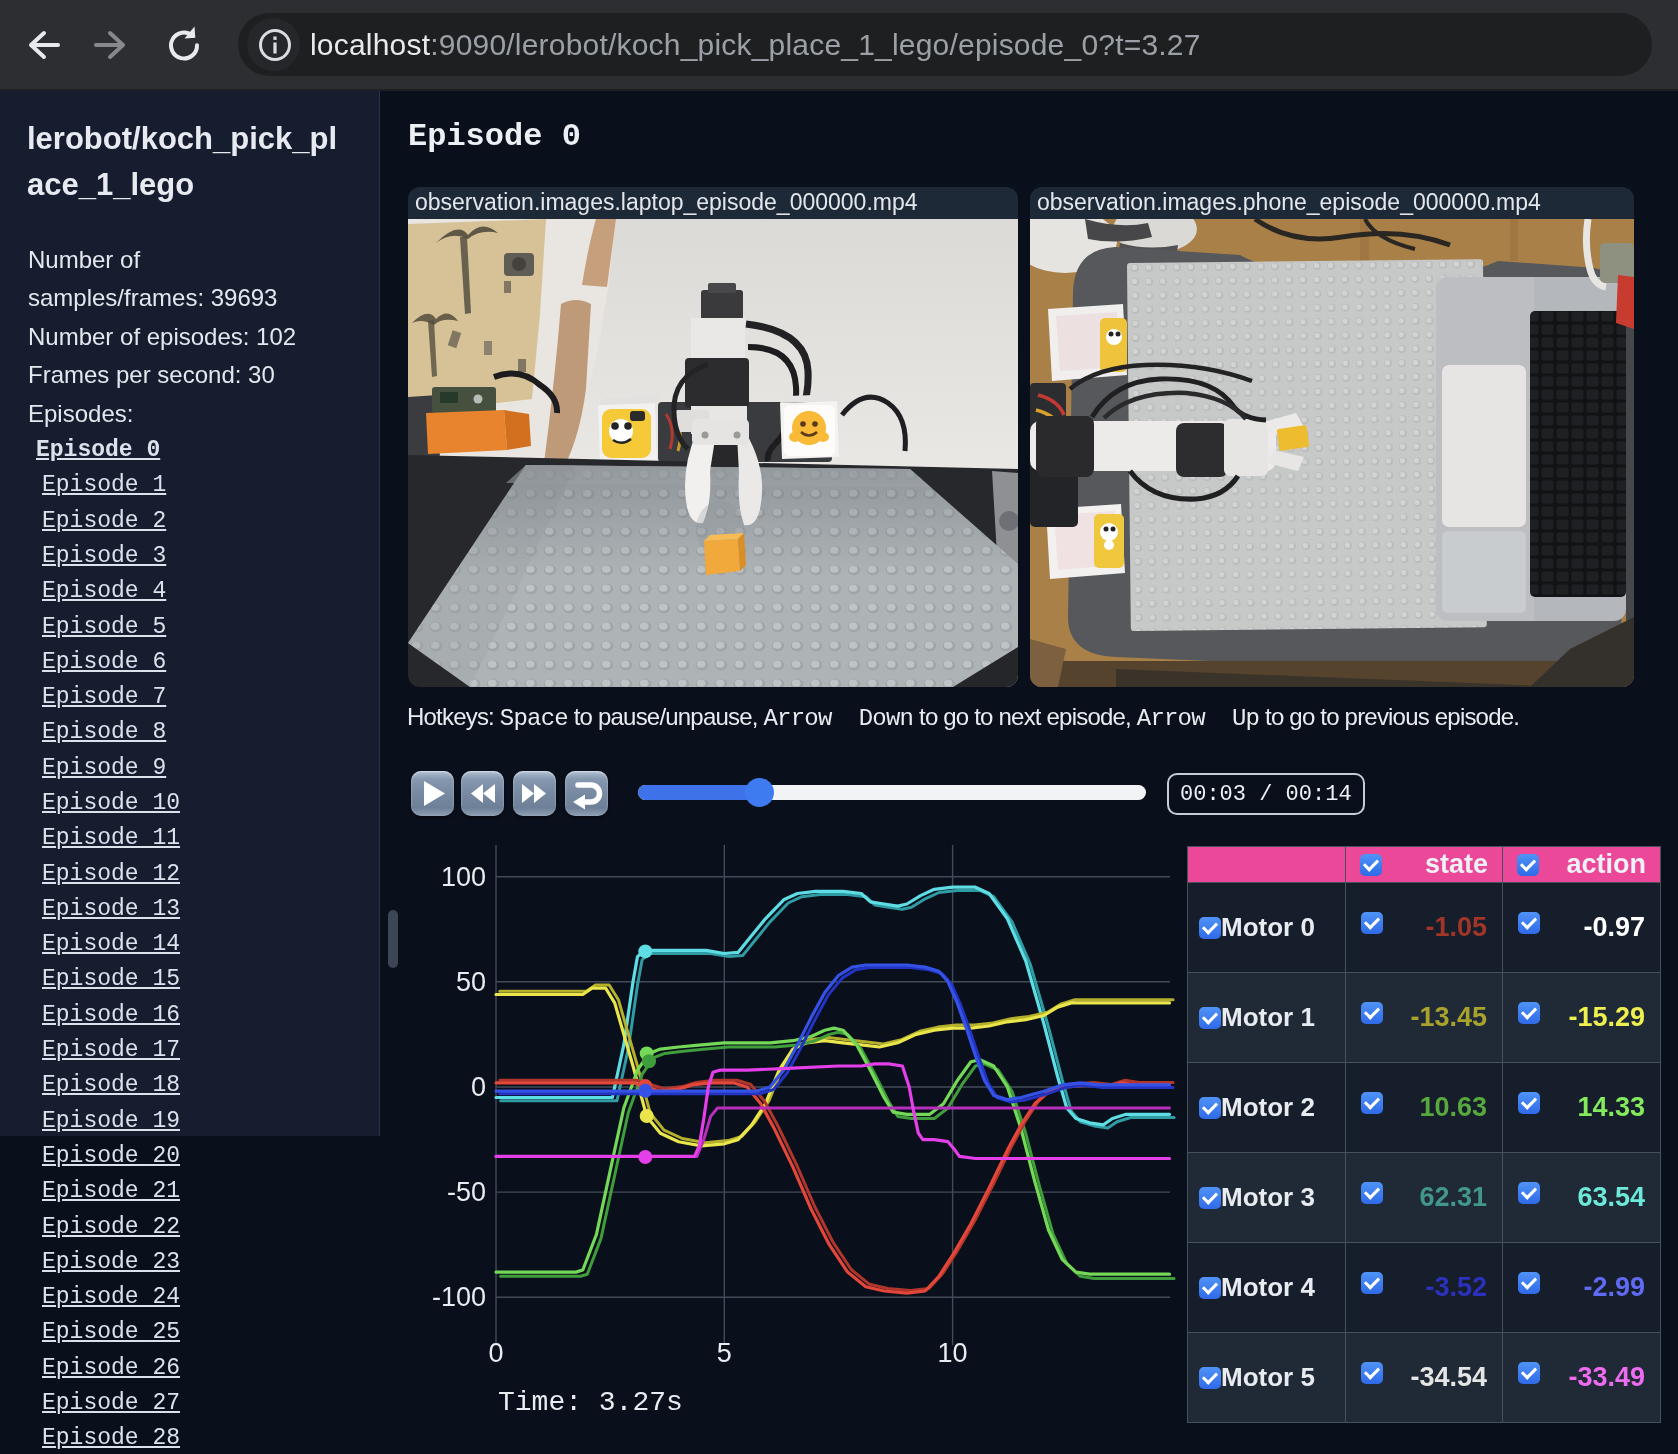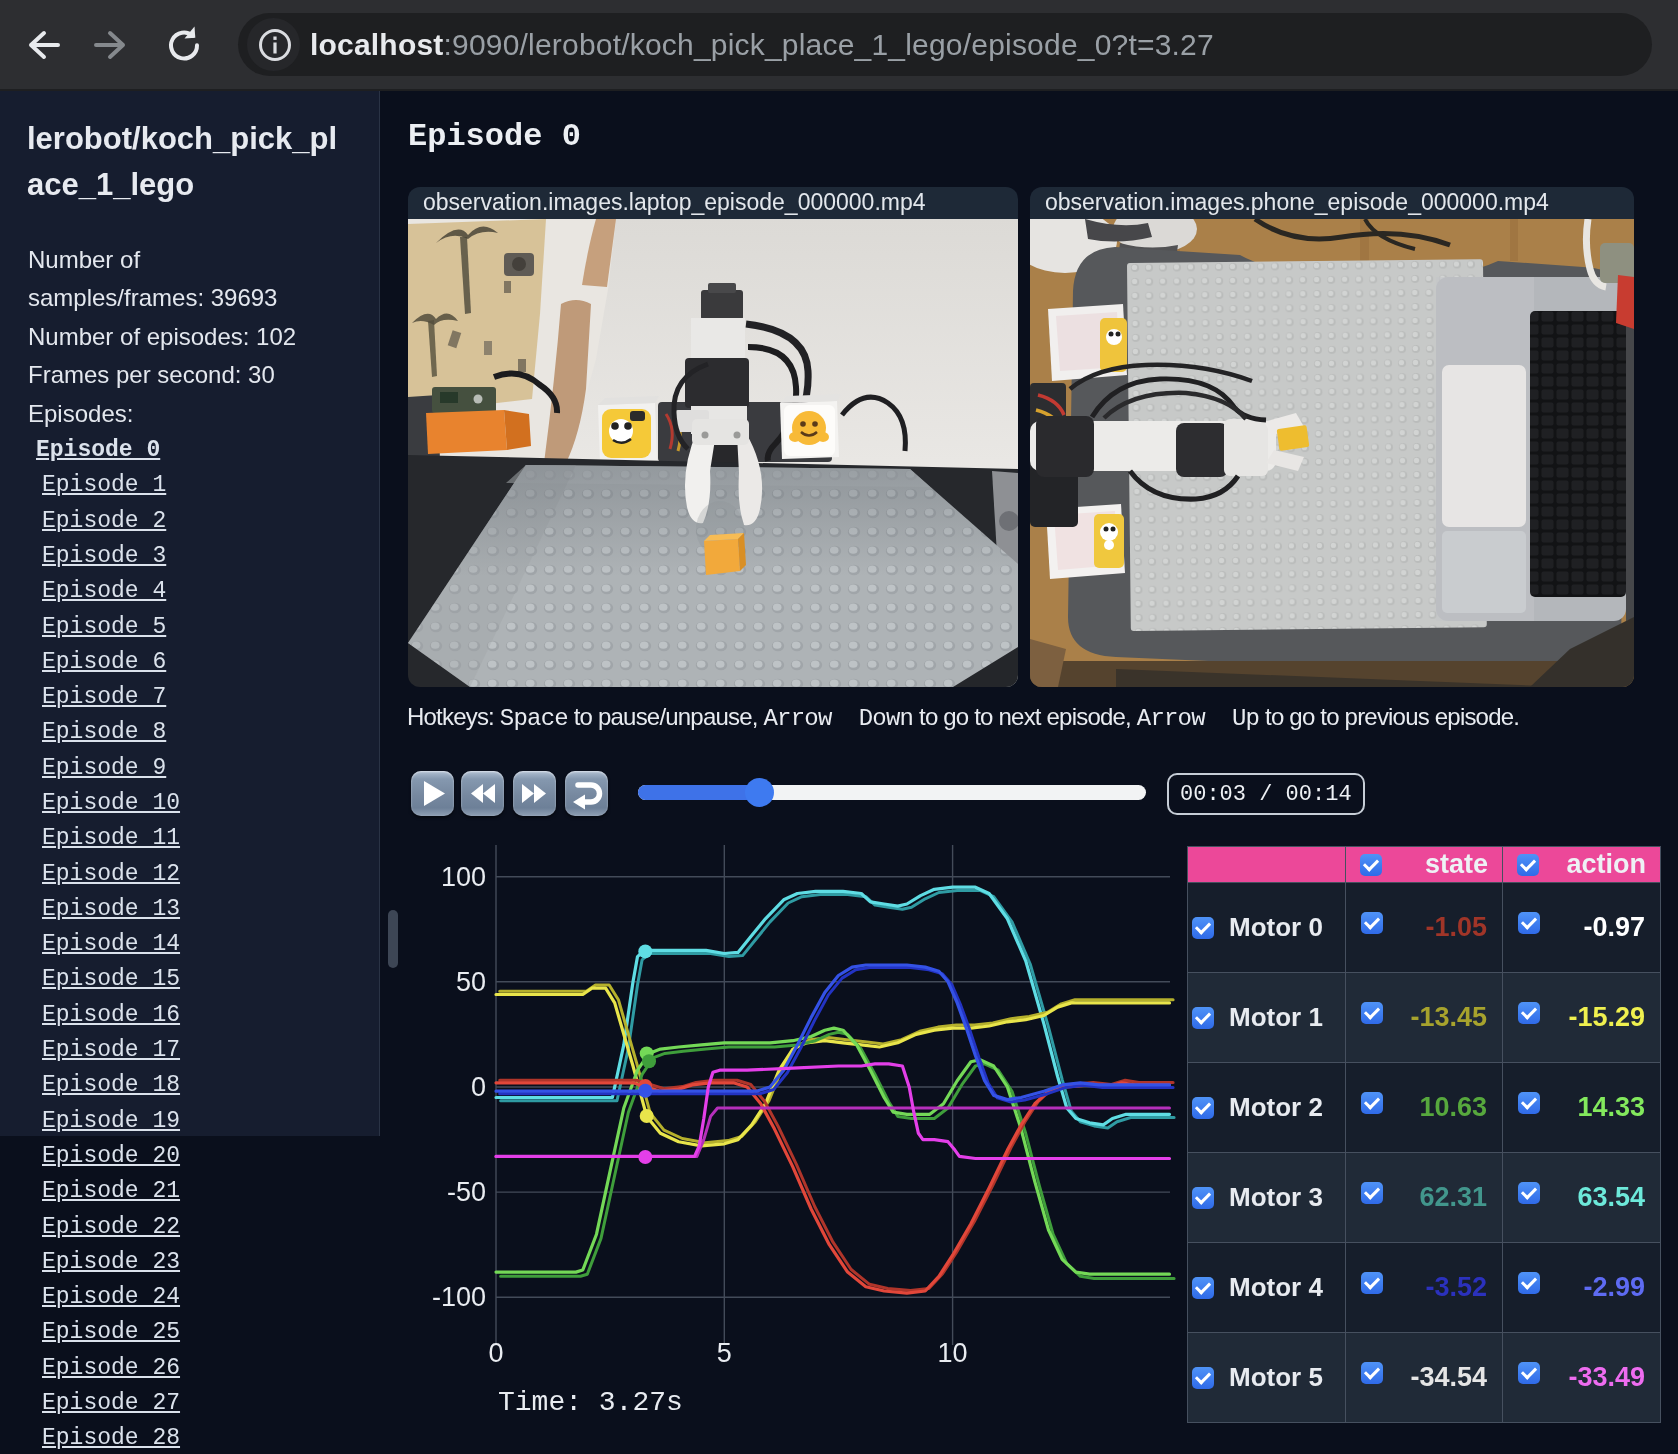--- a/index.html
+++ b/index.html
@@ -3,36 +3,36 @@
 <meta charset="utf-8">
 <style>
 *{margin:0;padding:0;box-sizing:border-box}
 html,body{width:1678px;height:1454px;overflow:hidden;background:#0a0f1c;font-family:"Liberation Sans",sans-serif}
 
 #chrome{position:absolute;left:0;top:0;width:1678px;height:91px;background:#2d2e31;border-bottom:2px solid #1e1f21}
 #chrome svg{position:absolute}
 #pill{position:absolute;left:238px;top:13px;width:1414px;height:63px;background:#1e1f21;border-radius:32px}
 #icircle{position:absolute;left:9px;top:5px;width:53px;height:53px;border-radius:50%;background:#26272a}
 #urltext{position:absolute;left:72px;top:15px;font-size:30px;letter-spacing:-0.3px;color:#9aa0a6;white-space:nowrap;letter-spacing:0.2px}
-#urltext b{color:#e8eaed;font-weight:bold}
+#urltext b{color:#e8eaed;font-weight:normal}
 
 #sidebar{position:absolute;left:0;top:91px;width:380px;height:1045px;background:#161d2f;border-right:1px solid #2a3345;color:#e7eaf0}
 #sidebar h1{font-size:31px;line-height:46px;font-weight:bold;margin:25px 0 0 27px;letter-spacing:0px}
 #info{margin:33px 0 0 28px;font-size:24px;line-height:38.4px;color:#e3e7ee}
 #eps{margin:0px 0 0 36px;list-style:none;font-family:"Liberation Mono",monospace;font-size:23px;line-height:35.3px}
 #eps a{color:#dbe2ec;text-decoration:underline}
 #eps li.b a{font-weight:bold}
 #eps li{padding-left:6px}
 #eps li.b{padding-left:0}
 
 #main{position:absolute;left:381px;top:91px;width:1297px;height:1363px;color:#e7eaf0}
 #thumb{position:absolute;left:7px;top:819px;width:10px;height:58px;border-radius:5px;background:#3d4655}
 #h2{position:absolute;left:27px;top:27px;font-family:"Liberation Mono",monospace;font-size:32px;font-weight:bold;color:#eceff3}
 .vid{position:absolute;top:96px;border-radius:12px;overflow:hidden}
-.vid .cap{height:32px;background:#1e2937;color:#e3e7ec;font-size:23px;line-height:31px;padding-left:15px;white-space:nowrap}
+.vid .cap{height:32px;background:#1e2937;color:#e3e7ec;font-size:23px;line-height:31px;padding-left:7px;white-space:nowrap}
 #vid1{left:27px;width:610px}
 #vid2{left:649px;width:604px}
 #hotkeys{position:absolute;left:26px;top:612px;font-size:24px;color:#e8ebf0;white-space:nowrap;letter-spacing:-0.8px}
 #hotkeys .m{font-family:Liberation Mono, monospace}
 
 .btn{position:absolute;top:680px;width:43px;height:45px;border-radius:10px;background:linear-gradient(180deg,#b0bfd2 0%,#8598af 18%,#76889f 55%,#6d8098 82%,#90a0b4 100%);box-shadow:0 2px 3px rgba(0,0,0,.5), inset 0 1px 2px rgba(255,255,255,.55)}
 .btn svg{position:absolute;left:0;top:0}
 #slidertrack{position:absolute;left:257px;top:694px;width:508px;height:15px;border-radius:8px;background:#f2f3f4}
 #sliderfill{position:absolute;left:0;top:0;width:121px;height:15px;border-radius:8px 0 0 8px;background:#3e72e8}
 #sliderthumb{position:absolute;left:107px;top:-7px;width:29px;height:29px;border-radius:50%;background:#3e7af0}
@@ -41,21 +41,21 @@
 
 #tbl{position:absolute;left:806px;top:755px;border-collapse:collapse;table-layout:fixed}
 #tbl td,#tbl th{border:1px solid #46505f;padding:0}
 #tbl th{height:36px;background:#ec4899}
 #tbl td{height:90px}
 #tbl tr.dk td{background:#161e2b}
 #tbl tr.lt td{background:#202a37}
 #tbl .c1{width:158px}
 #tbl .c2{width:157px}
 #tbl .c3{width:158px}
-.cell{display:flex;align-items:center;gap:15px;padding-left:4px;font-size:26px;font-weight:bold;color:#e8ebf0;white-space:nowrap}
+.cell{display:flex;align-items:center;padding-left:11px;font-size:26px;font-weight:bold;color:#e8ebf0;white-space:nowrap}
 .vcell{display:flex;align-items:flex-start;justify-content:space-between;padding:0 15px;font-size:27px;font-weight:bold;white-space:nowrap}
 .hcell{display:flex;align-items:center;justify-content:space-between;padding:0 14px;font-size:27px;font-weight:bold;color:#eef1f5;white-space:nowrap}
 .cb{flex:0 0 auto;width:22px;height:22px;border-radius:5px;background:linear-gradient(180deg,#4f93f7,#2f6ae8);position:relative}
 .cb:after{content:"";position:absolute;left:4px;top:5px;width:11px;height:6px;border-left:3px solid #fff;border-bottom:3px solid #fff;transform:rotate(-45deg)}
 </style>
 </head>
 <body>
 <div id="chrome">
   <svg width="46" height="40" style="left:18px;top:25px" viewBox="0 0 46 40">
       <path d="M26 8 L13 20 L26 32 M13 20 H40" stroke="#e8eaed" stroke-width="4" fill="none" stroke-linecap="round" stroke-linejoin="round"></path>

